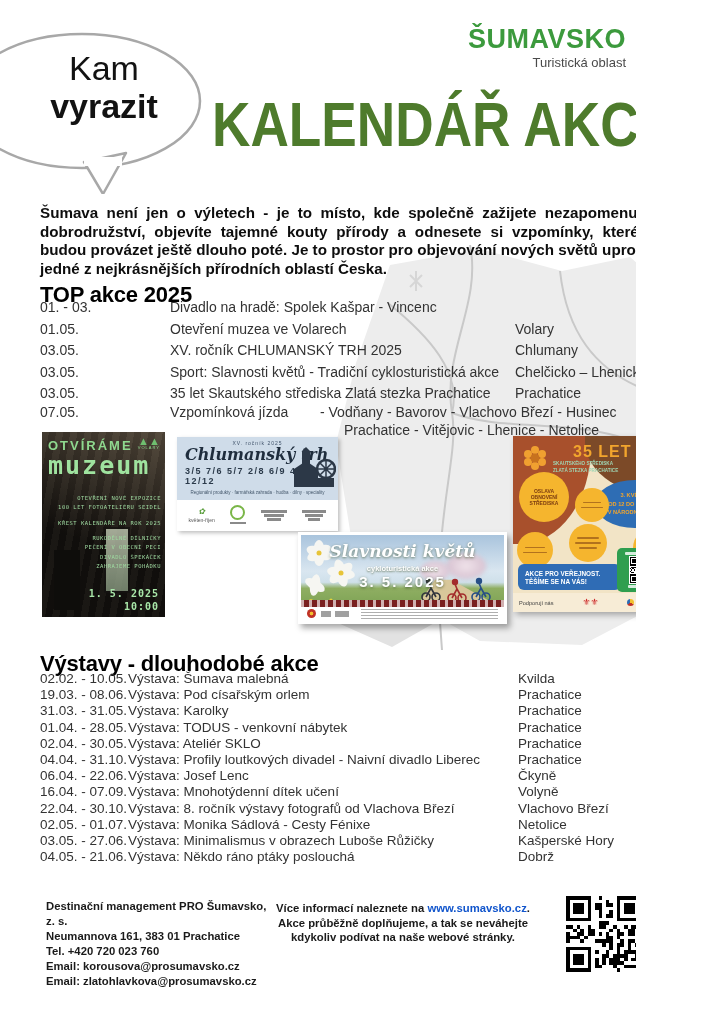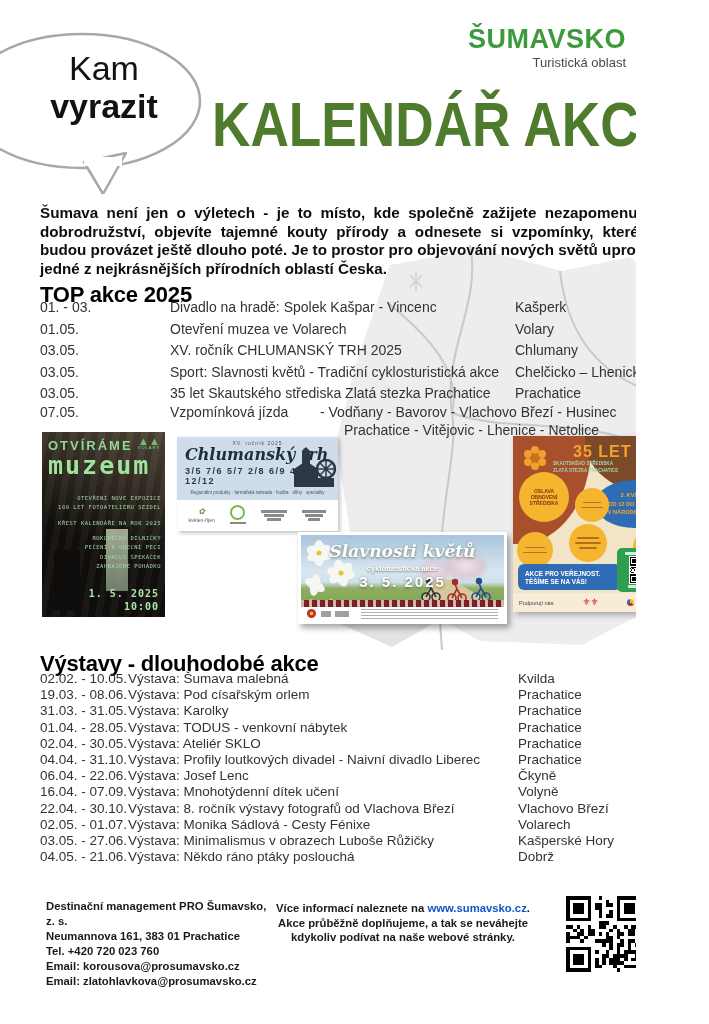--- a/index.html
+++ b/index.html
@@ -177,21 +177,20 @@
 
   <div class="stamp">KALENDÁŘ AKCÍ</div>
 
   <p class="intro">Šumava není jen o výletech - je to místo, kde společně zažijete nezapomenutelná dobrodružství, objevíte tajemné kouty přírody a odnesete si vzpomínky, které vás budou provázet ještě dlouho poté. Je to prostor pro objevování nových světů uprostřed jedné z nejkrásnějších přírodních oblastí Česka.</p>
 
   <h2 class="h2" style="top:264px;">TOP akce 2025</h2>
   <div class="evlist">
     <div class="evrow">
       <span>01. - 03.</span>
       <span>Divadlo na hradě: Spolek Kašpar - Vincenc</span>
-      <span>Kašperk</span>
     </div>
     <div class="evrow">
       <span>01.05.</span>
       <span>Otevření muzea ve Volarech</span>
       <span>Volary</span>
     </div>
     <div class="evrow">
       <span>03.05.</span>
       <span>XV. ročník CHLUMANSKÝ TRH 2025</span>
       <span>Chlumany</span>
@@ -562,21 +561,21 @@
       <span>Volyně</span>
     </div>
     <div class="exrow">
       <span>22.04. - 30.10.</span>
       <span>Výstava: 8. ročník výstavy fotografů od Vlachova Březí</span>
       <span>Vlachovo Březí</span>
     </div>
     <div class="exrow">
       <span>02.05. - 01.07.</span>
       <span>Výstava: Monika Sádlová - Cesty Fénixe</span>
-      <span>Volarech</span>
+      <span>Netolice</span>
     </div>
     <div class="exrow">
       <span>03.05. - 27.06.</span>
       <span>Výstava: Minimalismus v obrazech Luboše Růžičky</span>
       <span>Kašperské Hory</span>
     </div>
     <div class="exrow">
       <span>04.05. - 21.06.</span>
       <span>Výstava: Někdo ráno ptáky poslouchá</span>
       <span>Dobrž</span>

